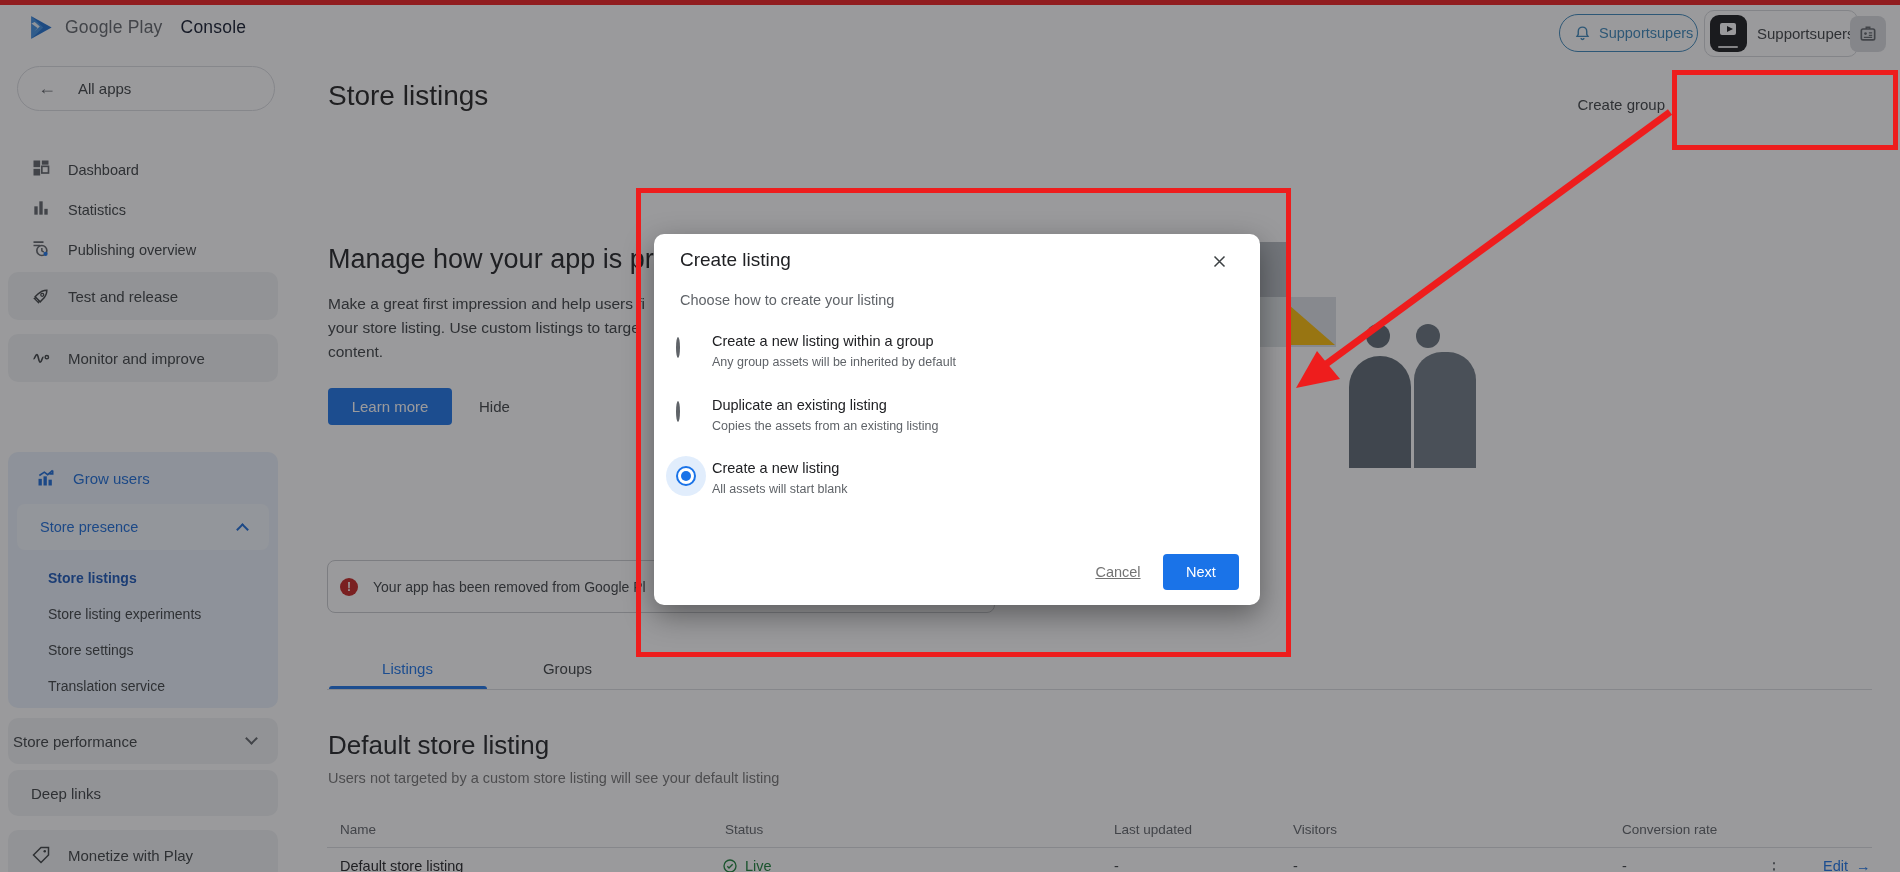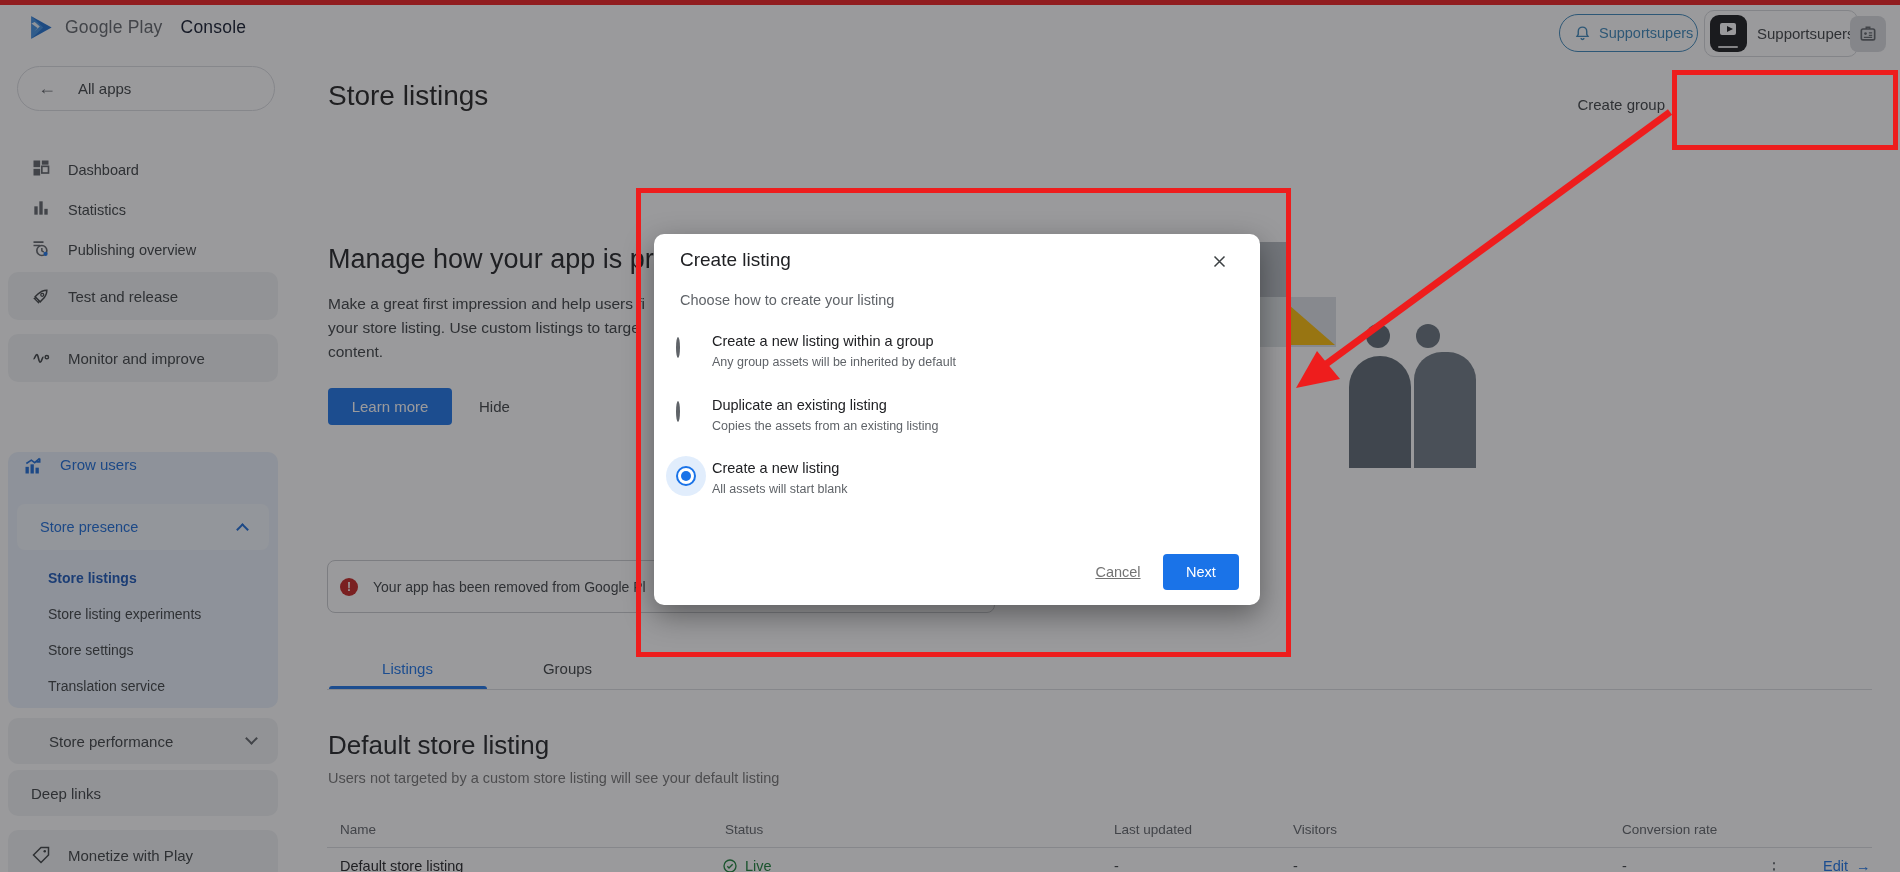--- a/index.html
+++ b/index.html
@@ -42,21 +42,21 @@
   #all-apps .arrow { margin-left:20px; font-size:18px; color:#5f6368; }
   #all-apps .lbl { margin-left:22px; font-size:15px; color:#3c4043; }
   .nav-item { position:absolute; left:0; width:285px; height:40px; display:flex; align-items:flex-end; }
   .nav-item .ic { width:20px; height:20px; margin-left:31px; color:#5f6368; flex:0 0 auto; }
   .nav-item .lbl { margin-left:17px; font-size:14.5px; color:#3c4043; }
   .side-card { position:absolute; left:8px; width:270px; border-radius:10px; background:#f1f3f4;
     display:flex; align-items:center; }
   .side-card .ic { width:20px; height:20px; margin-left:23px; color:#3c4043; flex:0 0 auto; }
   .side-card .lbl { margin-left:17px; font-size:15px; font-weight:500; color:#3c4043; }
   #grow-group { position:absolute; left:8px; top:394px; width:270px; height:256px; border-radius:10px; background:#e9f1fb; }
-  #grow-row { position:absolute; left:0; top:4px; width:270px; height:44px; display:flex; }
+  #grow-row { position:absolute; left:13px; top:4px; width:270px; height:44px; display:flex; align-items:center; }
   #grow-row .ic { width:20px; height:20px; margin-left:15px; color:#1a6bd8; }
   #grow-row .lbl { margin-left:17px; font-size:15px; font-weight:500; color:#1a6bd8; }
   #presence-card { position:absolute; left:9px; top:52px; width:252px; height:46px; border-radius:8px;
     background:#f2f7fd; display:flex; align-items:center; }
   #presence-card .lbl { margin-left:23px; font-size:14.5px; font-weight:500; color:#1a6bd8; }
   .sub-item { position:absolute; left:0; width:270px; height:36px; display:flex; align-items:center; }
   .sub-item .lbl { margin-left:40px; font-size:14px; color:#3c4043; }
   .sub-item.active .lbl { color:#1956b8; font-weight:700; }
   .chev { width:9px; height:9px; border-right:2px solid #5f6368; border-bottom:2px solid #5f6368;
     position:absolute; right:22px; }
@@ -251,21 +251,21 @@
     </div>
     <div class="sub-item" style="top:180px">
       <span class="lbl">Store settings</span>
     </div>
     <div class="sub-item" style="top:216px">
       <span class="lbl">Translation service</span>
     </div>
   </div>
 
   <div class="side-card" style="top:660px;height:46px">
-    <span class="lbl" style="margin-left:41px;font-weight:400">Store performance</span>
+    <span class="lbl" style="margin-left:5px;font-weight:400">Store performance</span>
     <span class="chev down"></span>
   </div>
   <div class="side-card" style="top:712px;height:46px">
     <span class="lbl" style="margin-left:23px;font-weight:400">Deep links</span>
   </div>
   <div class="side-card" style="top:772px;height:50px">
     <svg class="ic" viewBox="0 0 24 24">
       <path d="M3 12 L12 3 h9 v9 l-9 9 z" fill="none" stroke="currentColor" stroke-width="1.8"></path>
       <circle cx="16.5" cy="7.5" r="1.5" fill="currentColor"></circle>
     </svg>

